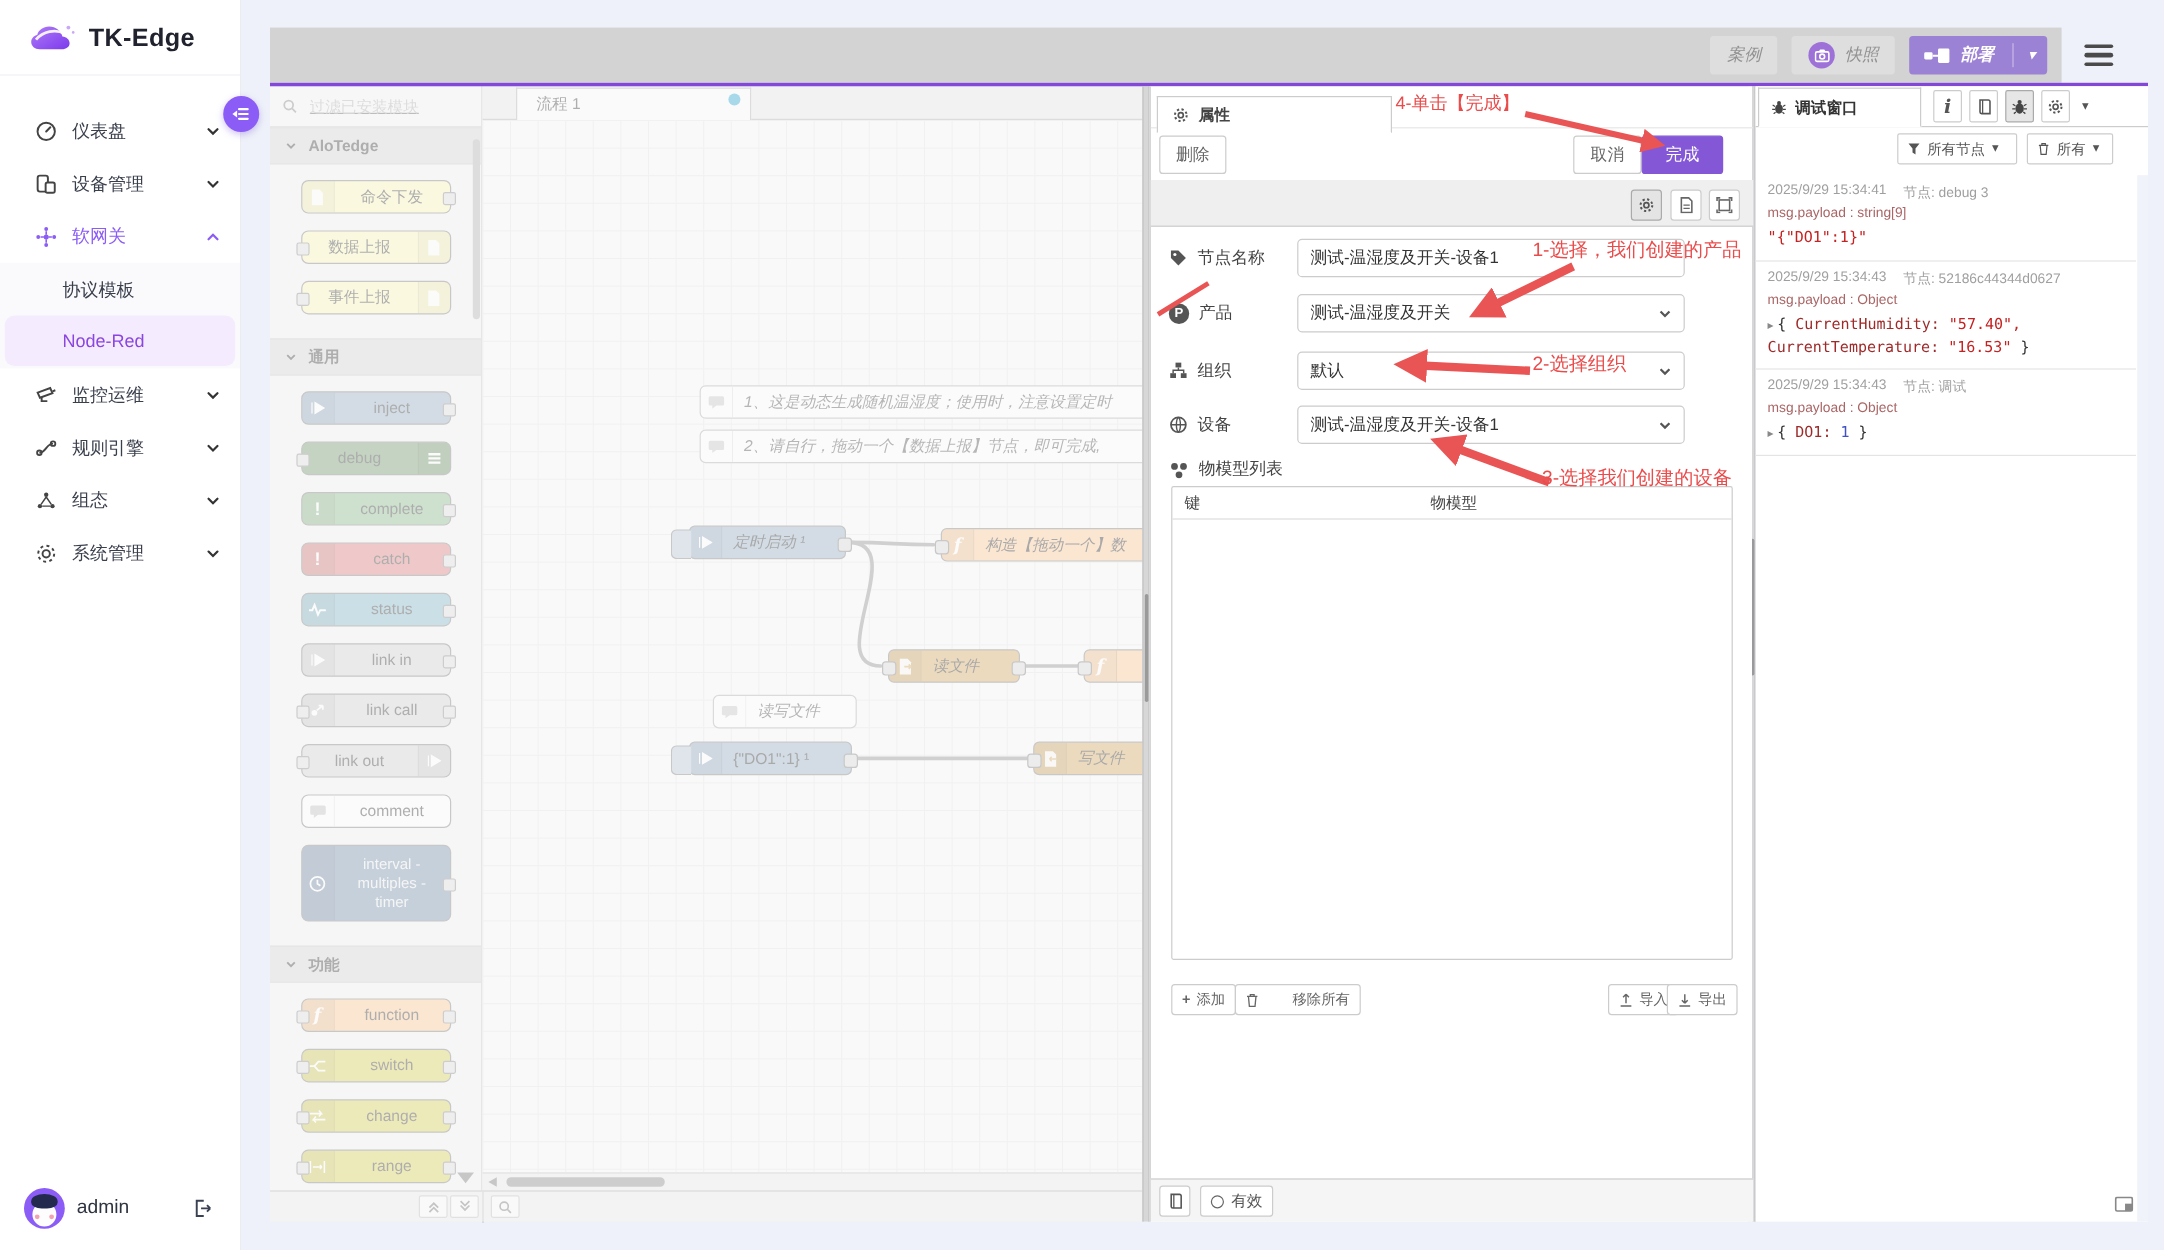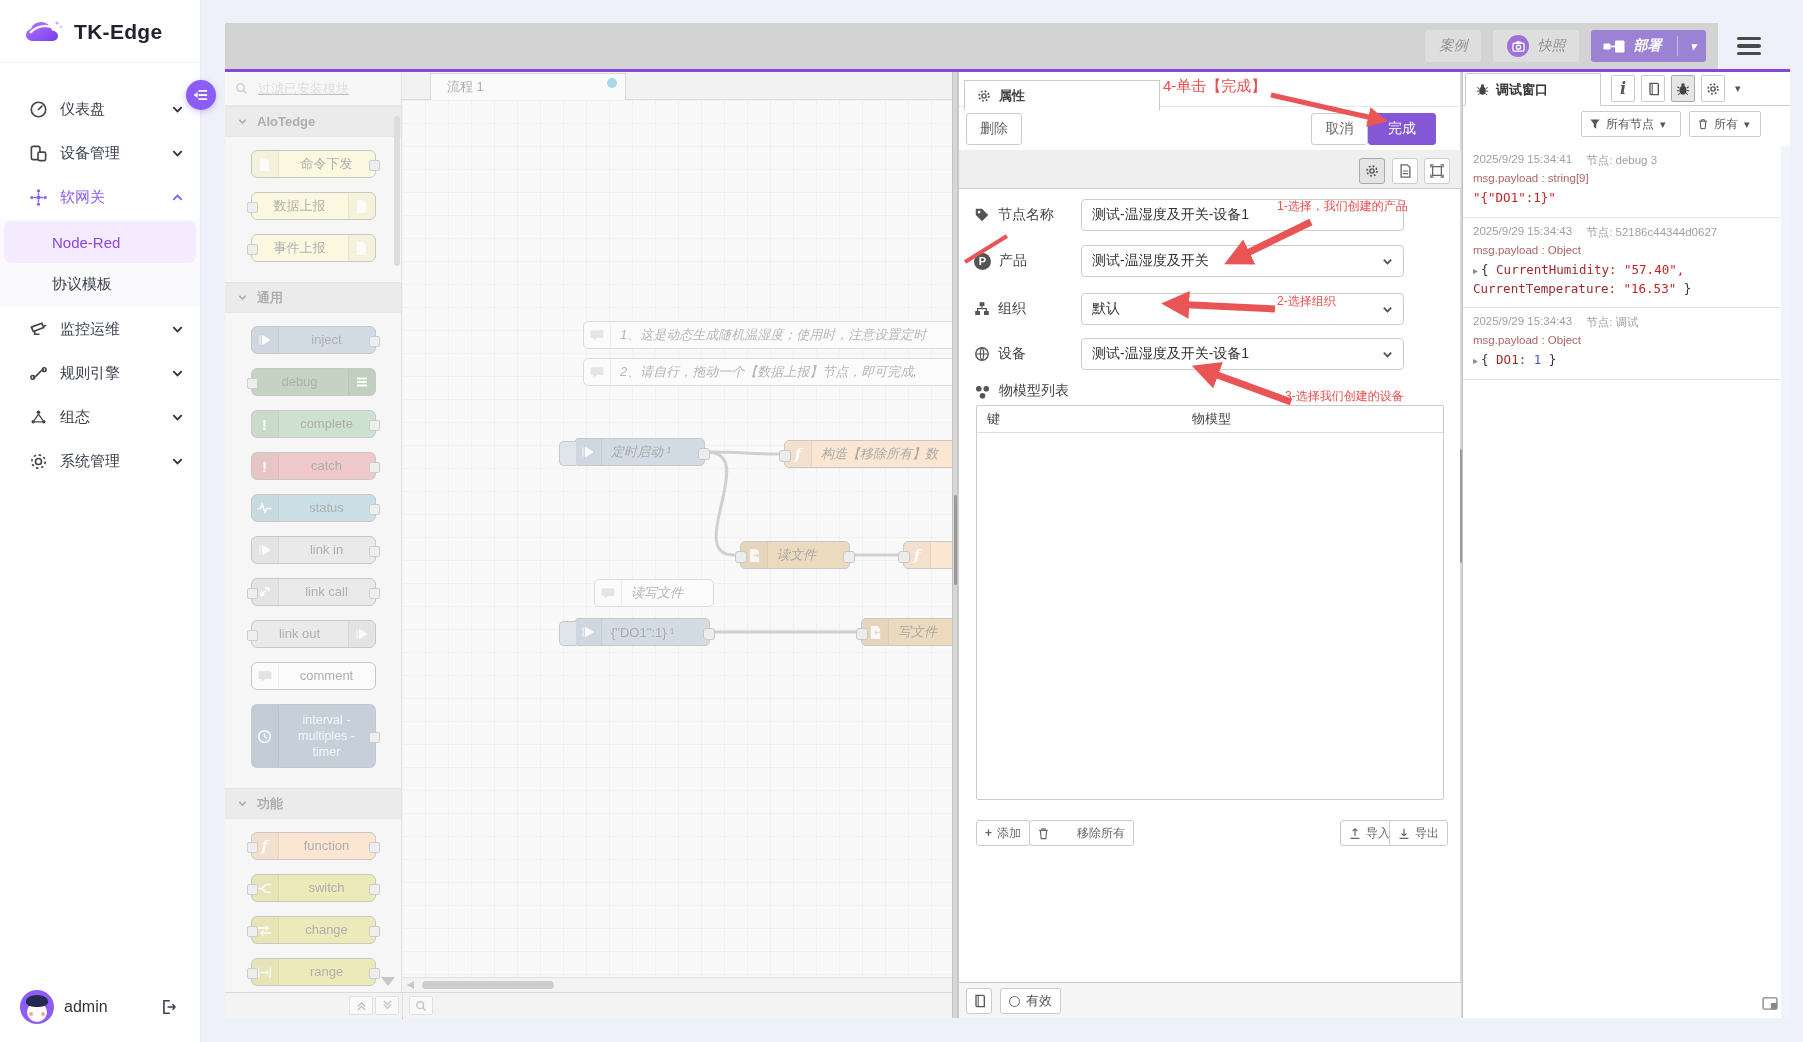--- a/index.html
+++ b/index.html
@@ -110,21 +110,21 @@
   .fselect{position:absolute;left:122px;width:323px;height:32px;border:1px solid #ccc;border-radius:4px;font-size:14px;color:#333;display:flex;align-items:center;padding:0 28px 0 10px;box-sizing:border-box;cursor:pointer;background:#fff;}
   .fselect .sel-chev{position:absolute;right:9px;top:9px;}
   .pcircle{width:17px;height:17px;border-radius:50%;background:#555;color:#fff;font-size:11px;font-weight:bold;display:flex;align-items:center;justify-content:center;}
   .mtable{position:absolute;left:17px;top:333px;width:468px;height:395px;border:1px solid #ccc;border-radius:2px;box-sizing:border-box;background:#fff;}
   .mt-head{height:26px;border-bottom:1px solid #ddd;display:flex;align-items:center;font-size:13px;color:#444;}
   .mt-key{padding-left:10px;width:215px;box-sizing:border-box;}
   .lbtn{position:absolute;height:26px;border:1px solid #ccc;background:#fff;border-radius:3px;color:#666;font-size:12px;display:flex;align-items:center;gap:5px;padding:0 8px;cursor:pointer;box-sizing:border-box;}
   .tray-footer{position:absolute;left:0;top:910px;width:502px;height:36px;background:#f5f5f5;border-top:1px solid #ccc;box-sizing:border-box;}
   .tf-btn{position:absolute;top:5px;height:26px;border:1px solid #ccc;background:#fff;border-radius:3px;display:flex;align-items:center;gap:6px;padding:0 8px;font-size:13px;color:#555;cursor:pointer;box-sizing:border-box;}
   .ring{width:11px;height:11px;border:1.6px solid #666;border-radius:50%;box-sizing:border-box;}
-  .red-note{position:absolute;color:#ea4b4b;font-size:12px;white-space:nowrap;z-index:10;}
+  .red-note{position:absolute;color:#ea4b4b;font-size:16px;white-space:nowrap;z-index:10;}
   #tray-arrows{position:absolute;left:0;top:0;z-index:9;pointer-events:none;}
 
   
   #debug{position:absolute;left:1463px;top:72px;width:327px;height:946px;background:#fff;z-index:7;box-sizing:border-box;}
   .dbg-tabrow{position:absolute;left:0;top:0;width:327px;height:34px;border-bottom:1px solid #ccc;background:#fff;box-sizing:border-box;}
   .dbg-tab{position:absolute;left:2px;top:1px;width:136px;height:33px;background:#fff;border:1px solid #ccc;border-bottom:1px solid #fff;display:flex;align-items:center;gap:7px;padding-left:10px;font-size:13px;font-weight:bold;color:#333;box-sizing:border-box;cursor:pointer;}
   .dbg-ibtn{position:absolute;top:3px;width:24px;height:27px;border:1px solid #ccc;border-radius:2px;background:#fff;display:flex;align-items:center;justify-content:center;cursor:pointer;box-sizing:border-box;}
   .dbg-ibtn.pressed{background:#e6e6e6;border-color:#aaa;}
   .dbg-filterrow{position:absolute;left:0;top:38px;width:327px;height:30px;}
   .dbg-fbtn{position:absolute;top:1px;height:26px;border:1px solid #ccc;background:#fff;border-radius:2px;display:flex;align-items:center;gap:6px;padding:0 8px;font-size:12px;color:#555;cursor:pointer;box-sizing:border-box;}
@@ -212,25 +212,25 @@
             </svg>
           </span>
         <span>软网关</span>
         <span class="chev">
             <svg width="13" height="13" viewBox="0 0 14 14">
               <path d="M3 9l4-4 4 4" fill="none" stroke="#8b5cf6" stroke-width="2" stroke-linecap="round"></path>
             </svg>
           </span>
       </div>
       <div class="submenu">
+        <div class="sub">
+          <span>协议模板</span>
+        </div>
         <div class="sub active">
           <span>Node-Red</span>
-        </div>
-        <div class="sub">
-          <span>协议模板</span>
         </div>
       </div>
       <div class="mi">
         <span class="mi-icon">
             <svg width="19" height="19" viewBox="0 0 20 20">
               <path d="M2.5 7.5l11-4 2 4.5-11 4z" fill="none" stroke="#444" stroke-width="1.7"></path>
               <path d="M6 11.5V15h5" stroke="#444" stroke-width="1.7" fill="none"></path>
               <path d="M15.5 6.5l2.5-1" stroke="#444" stroke-width="1.7"></path>
             </svg>
           </span>
@@ -574,21 +574,21 @@
             </svg>
           </span>
         <span class="fn-label">定时启动 ¹</span>
         <span class="port port-r"></span>
       </div>
 
       <div class="fnode fn-func" style="left:382px;top:340px;width:180px;">
         <span class="fn-icon">
             <span class="fser">f</span>
           </span>
-        <span class="fn-label">构造【移除所有】数</span>
+        <span class="fn-label">构造【拖动一个】数</span>
         <span class="port port-l"></span>
       </div>
 
       <div class="fnode fn-file" style="left:338px;top:441px;width:110px;">
         <span class="fn-icon">
             <svg width="13" height="15" viewBox="0 0 14 16">
               <path d="M2 1h7l3 3v11H2z" fill="#fff" opacity=".92"></path>
               <path d="M6 8h6m0 0l-2-2m2 2l-2 2" stroke="#dbb778" stroke-width="1.4" fill="none"></path>
             </svg>
           </span>

